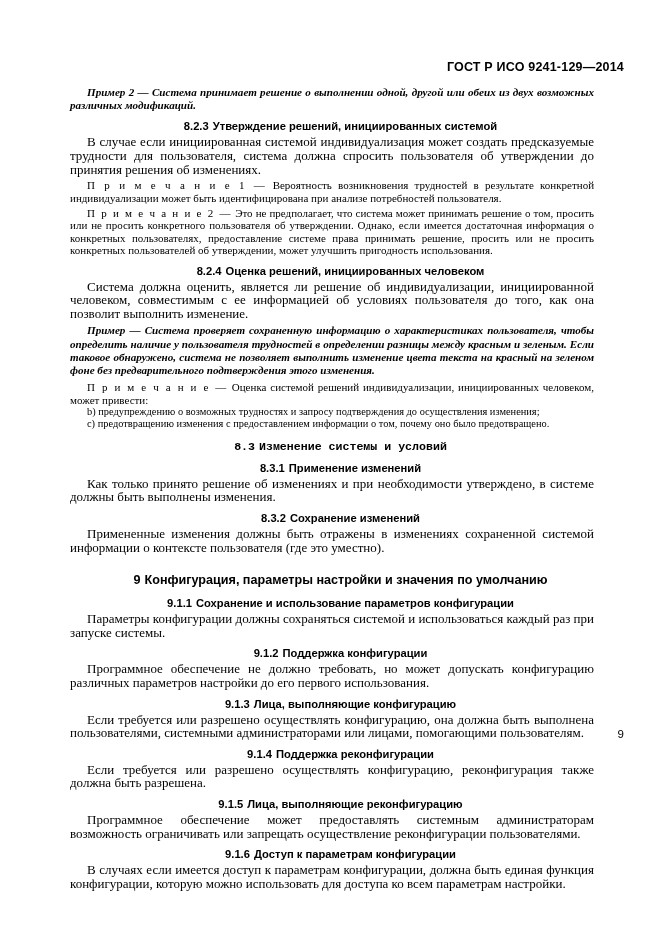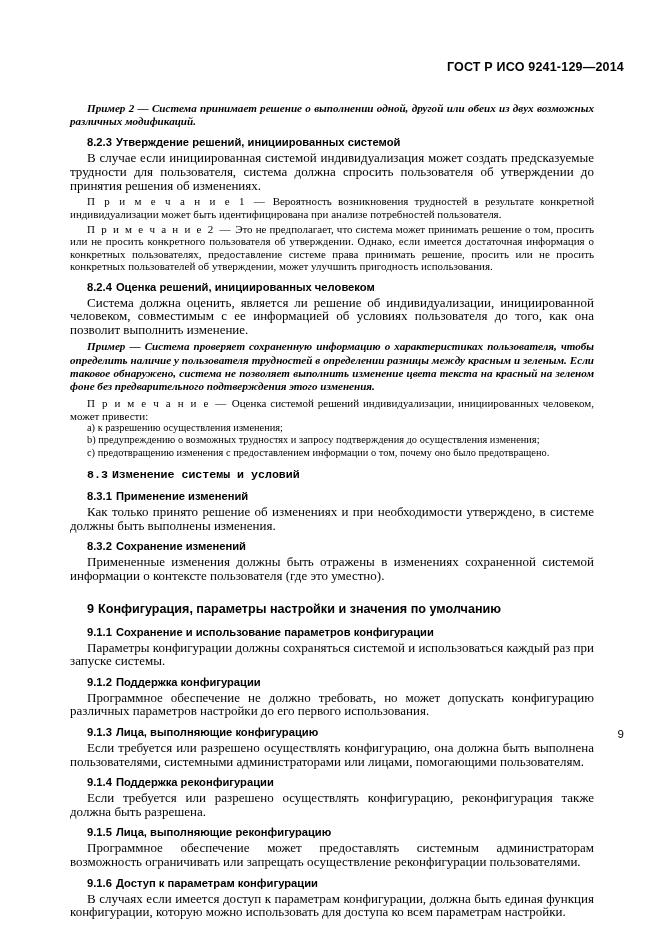--- a/index.html
+++ b/index.html
@@ -27,27 +27,28 @@
     top: 60px;
     right: 37px;
     font-family: "Liberation Sans", sans-serif;
     font-size: 12.5px;
     font-weight: bold;
     letter-spacing: 0.2px;
     white-space: nowrap;
   }
   .content {
     position: absolute;
-    top: 98px;
+    top: 82px;
     left: 70px;
     width: 524px;
   }
   p {
     margin: 0;
     padding: 0;
+    text-align: center;
   }
   .body-text {
     font-family: "Liberation Serif", serif;
     font-size: 13px;
     line-height: 13.6px;
     text-align: justify;
     text-indent: 17px;
     margin-bottom: 0px;
   }
   .example {
@@ -137,21 +138,20 @@
     <p class="note"><span class="spaced">П р и м е ч а н и е   2 —</span> <span>Это не предполагает, что система может принимать решение о том, просить или не просить конкретного пользователя об утверждении. Однако, если имеется достаточная информация о конкретных пользователях, предоставление системе права принимать решение, просить или не просить конкретных пользова­телей об утверждении, может улучшить пригодность использования.</span></p>
 
     <p class="heading"><span class="num">8.2.4</span><span>Оценка решений, инициированных человеком</span></p>
 
     <p class="body-text">Система должна оценить, является ли решение об индивидуализации, инициированной челове­ком, совместимым с ее информацией об условиях пользователя до того, как она позволит выполнить изменение.</p>
 
     <p class="example">Пример — Система проверяет сохраненную информацию о характеристиках пользователя, что­бы определить наличие у пользователя трудностей в определении разницы между красным и зеленым. Если таковое обнаружено, система не позволяет выполнить изменение цвета текста на красный на зе­леном фоне без предварительного подтверждения этого изменения.</p>
 
     <p class="note"><span class="spaced">П р и м е ч а н и е —</span> <span>Оценка системой решений индивидуализации, инициированных человеком, может привести:</span></p>
 
-    <p class="note-list">a) к разрешению осуществления изменения;</p>
     <p class="note-list">b) предупреждению о возможных трудностях и запросу подтверждения до осуществления изменения;</p>
     <p class="note-list">c) предотвращению изменения с предоставлением информации о том, почему оно было предотвращено.</p>
 
     <p class="heading-l2"><span class="num">8.3</span><span>Изменение системы и условий</span></p>
 
     <p class="heading"><span class="num">8.3.1</span><span>Применение изменений</span></p>
 
     <p class="body-text">Как только принято решение об изменениях и при необходимости утверждено, в системе должны быть выполнены изменения.</p>
 
     <p class="heading"><span class="num">8.3.2</span><span>Сохранение изменений</span></p>

